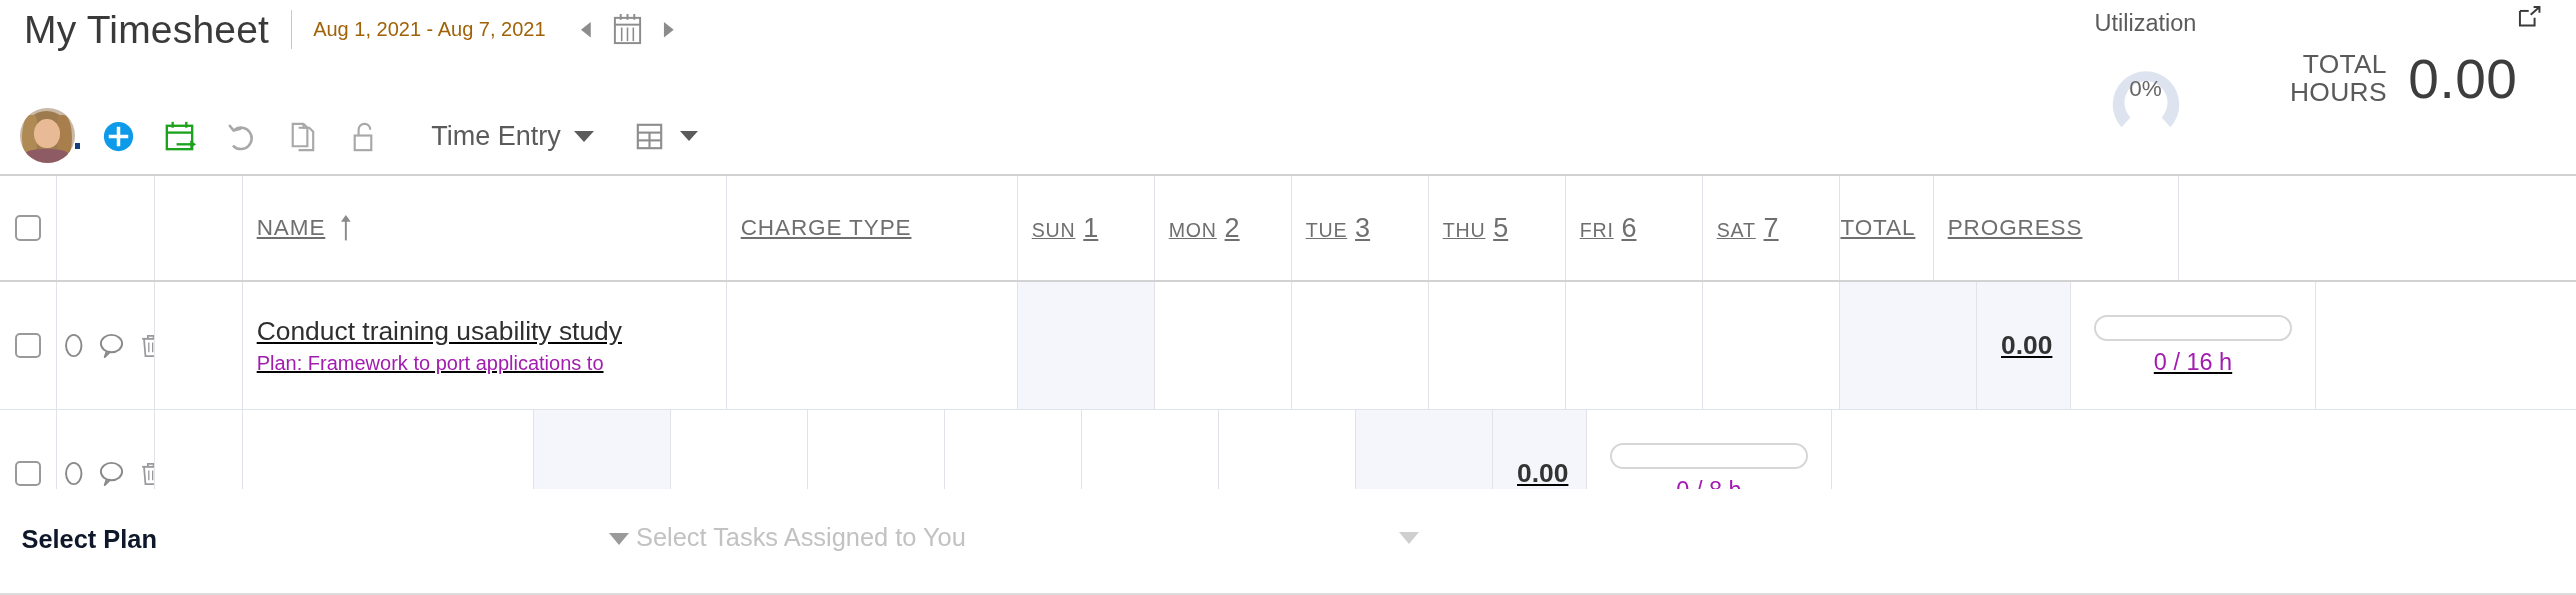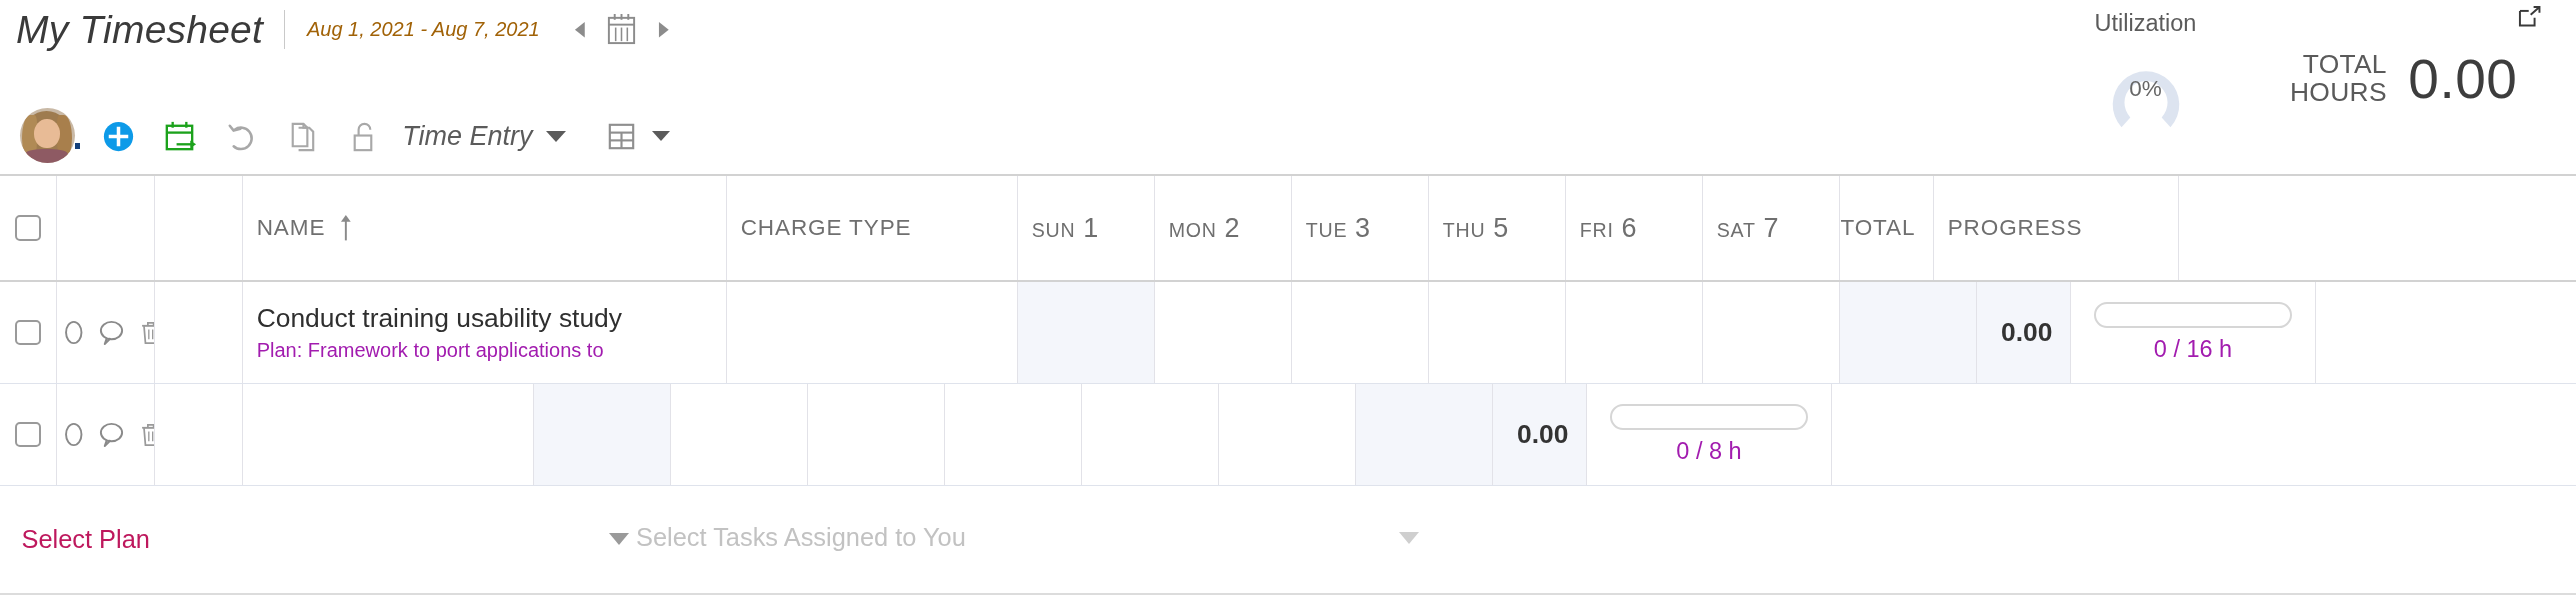--- a/index.html
+++ b/index.html
@@ -8,22 +8,22 @@
     width: 2576px; height: 595px;
     background: #ffffff;
     font-family: "Liberation Sans", sans-serif;
     overflow: hidden;
   }
   .app { position: relative; width: 2576px; height: 595px; background: #fff; }
 
   
   .topbar { position: relative; height: 88px; }
   .title-row {
-    position: absolute; left: 16px; top: 7.8px;
-    display: flex; align-items: center; gap: 0px; font-style: italic;
+    position: absolute; left: 24px; top: 7.8px;
+    display: flex; align-items: center; gap: 0px;
   }
   .app-title {
     font-size: 39px; color: #3a3a3a; font-weight: 400;
     letter-spacing: 0.2px; white-space: nowrap;
   }
   .title-sep {
     display: inline-block; width: 1px; height: 39px;
     background: #c9c9c9; margin: 0 21.5px;
   }
   .date-range {
@@ -84,40 +84,40 @@
   .avatar-dot {
     position: absolute; right: -3.9px; bottom: 15.7px;
     width: 5.9px; height: 5.9px; background: #15407a;
   }
   .tb-btn {
     width: 61px; height: 61px; display: flex; align-items: center; justify-content: center;
     cursor: pointer;
   }
   .tb-dropdown {
     display: flex; align-items: center; gap: 13.7px; cursor: pointer;
-    margin-left: 9px; margin-right: 7.8px; font-style: italic;
+    margin-left: 38px; margin-right: 7.8px;
   }
   .tb-dropdown-label { font-size: 27px; color: #5b5b5b; white-space: nowrap; }
   .caret { width: 0; height: 0; border-left: 10.8px solid transparent;
            border-right: 10.8px solid transparent; border-top: 11.7px solid #5b5b5b; }
   .caret.small { border-left-width: 9.8px; border-right-width: 9.8px; border-top-width: 10.8px; }
   .tb-grid-group { display: flex; align-items: center; gap: 11.7px; margin-left: 29px; cursor: pointer; }
 
   
   .grid { position: absolute; left: 0; top: 174px; width: 2576px; }
   .grid-row { display: flex; width: 2576px; }
   .header-row {
     height: 108px; background: #fff;
     border-top: 2.9px solid #d2d2d2; border-bottom: 2.9px solid #d2d2d2;
   }
-  .data-row { height: 102px; background: #fff; border-bottom: 1px solid #dfe3ec; }
+  .data-row { height: 128px; background: #fff; border-bottom: 1px solid #dfe3ec; }
   .cell {
     display: flex; align-items: center;
     border-right: 1px solid #e2e2e8; height: 100%; padding: 0 13.7px;
-    flex: 0 0 auto; overflow: hidden;
+    flex: 0 0 auto; overflow: hidden; text-decoration: underline;
   }
   .header-row .cell { color: #6f6f6f; }
   .c-check   { width: 57px; justify-content: center; padding: 0; }
   .c-icons   { width: 98px; padding: 0; }
   .c-blank   { width: 88px; }
   .c-name    { width: 484px; }
   .c-charge  { width: 291px; }
   .c-day     { width: 137px; justify-content: flex-start; }
   .c-total   { width: 94px; justify-content: flex-end; padding-right: 17.6px; }
   .c-prog    { width: 245px; justify-content: center; flex-direction: column; }
@@ -158,21 +158,21 @@
     position: absolute; left: 0; top: 489px; width: 2576px; height: 106px;
     border-bottom: 2px solid #dcdcdc; background: #fff;
   }
   .foot-select {
     position: absolute; display: flex; align-items: center; height: 61px;
     cursor: pointer;
   }
   .fs-plan  { left: 21.5px;  top: 19.6px; width: 607px; }
   .fs-tasks { left: 636px; top: 18px; width: 783px; }
   .fs-label { font-size: 25.4px; white-space: nowrap; }
-  .fs-label.dark  { color: #be185d; }
+  .fs-label.dark  { color: #0f172a; font-weight: bold; }
   .fs-label.light { color: #c2c2c2; }
   .fs-caret {
     position: absolute; right: 0; top: 50%; transform: translateY(-50%);
     width: 0; height: 0; border-left: 10.8px solid transparent;
     border-right: 10.8px solid transparent; border-top: 12.7px solid #9a9a9a;
   }
   .fs-caret.light { border-top-color: #cfcfcf; }
 </style>
 </head>
 <body>

